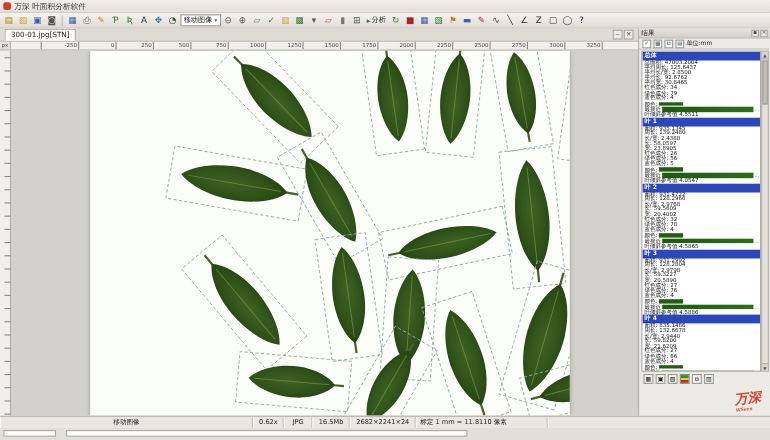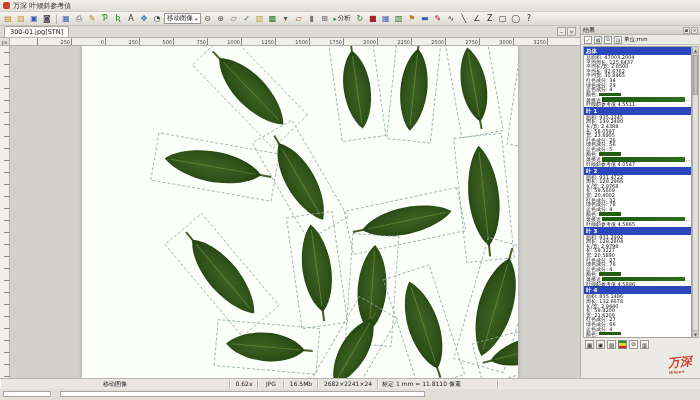--- a/index.html
+++ b/index.html
@@ -77,21 +77,21 @@
   .bottomrow { position:absolute; left:0; top:389px; width:700px; height:11px; background:#e2dfd8; }
   .bfield { position:absolute; height:6px; background:#fff; border:1px solid #aaa79f; top:2px; }
   .bf1 { left:3px; width:48px; }
   .bf2 { left:60px; width:365px; }
 </style>
 </head>
 <body>
 
 <div class="titlebar">
   <span class="app-icon"></span>
-  <span class="t">万深 叶倾斜参考值</span>
+  <span class="t">万深 叶面积分析软件</span>
 </div>
 
 <div class="toolbar" id="toolbar">
     <span class="tbi" style="color: rgb(184, 134, 11);">▤</span>
     <span class="tbi" style="color: rgb(202, 162, 58);">▨</span>
     <span class="tbi" style="color: rgb(58, 95, 176);">▣</span>
     <span class="tbi" style="color: rgb(85, 85, 85);">◙</span>
     <span class="tbsep"></span>
     <span class="tbi" style="color: rgb(58, 95, 176);">▦</span>
     <span class="tbi" style="color: rgb(85, 85, 85);">⎙</span>

